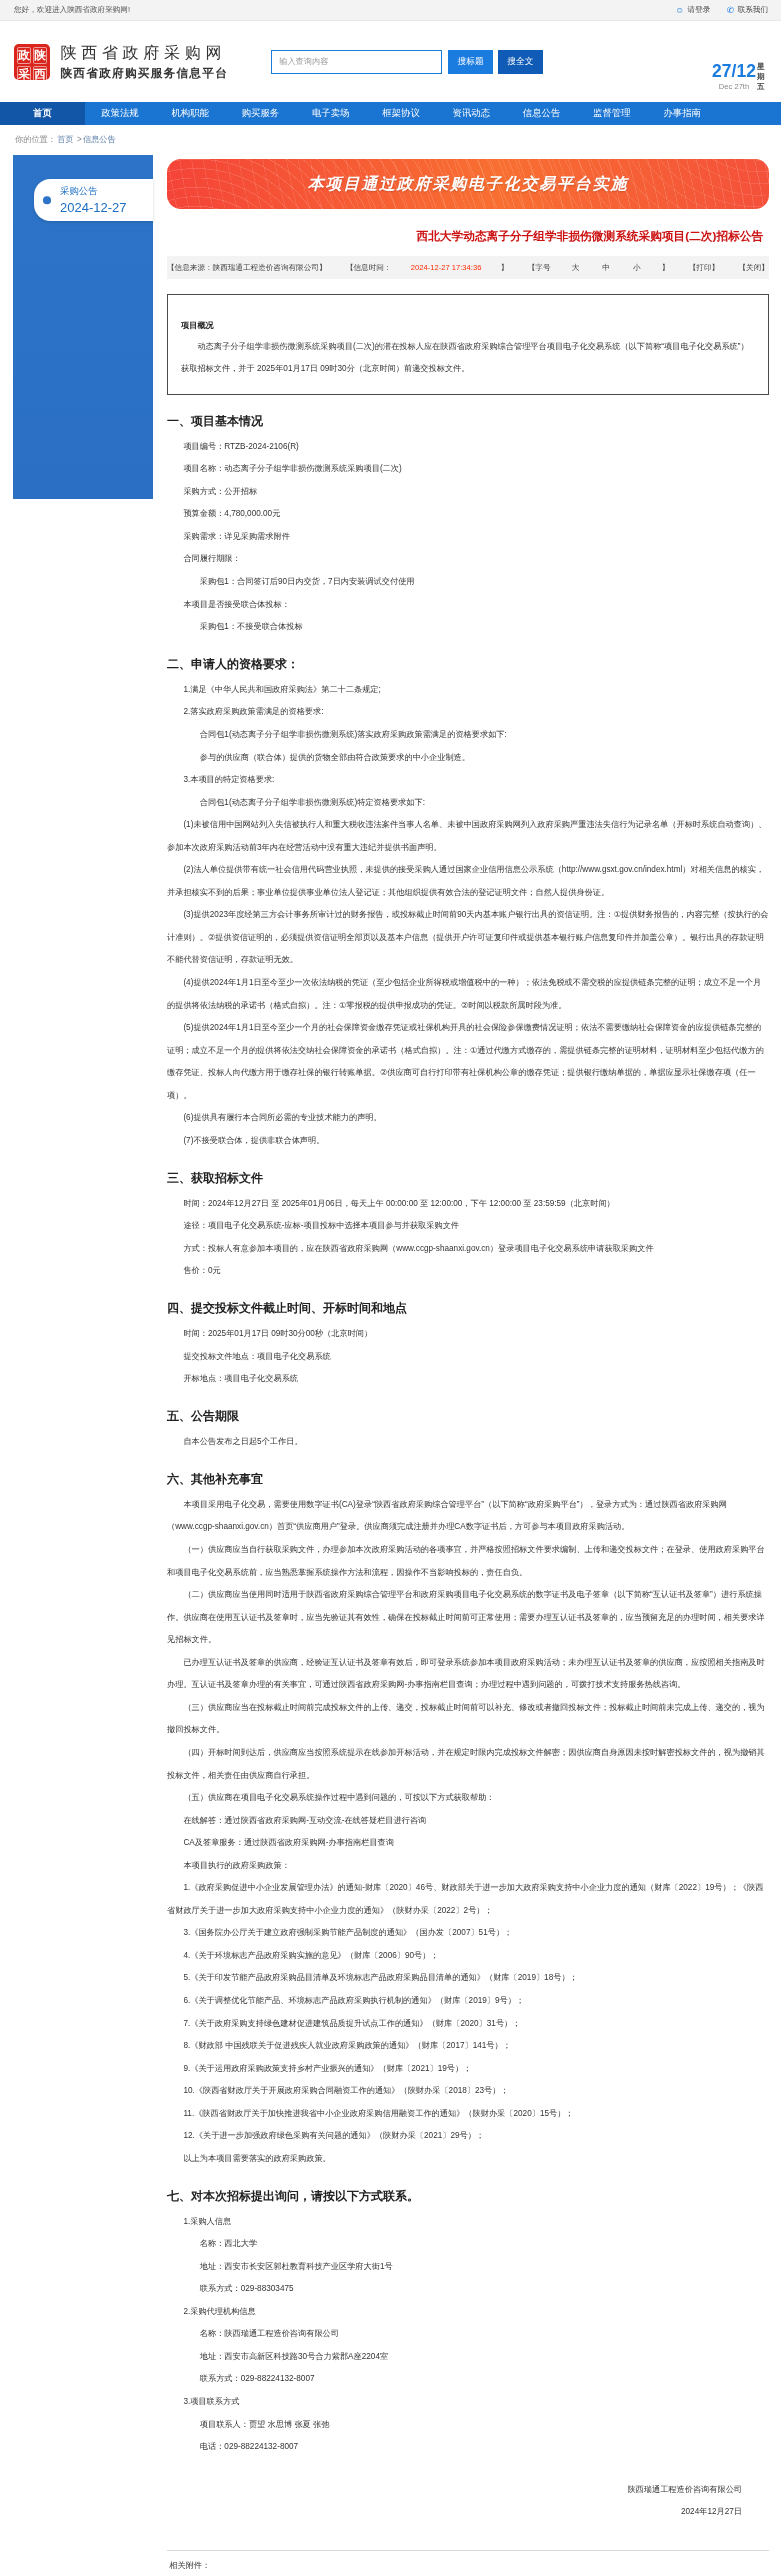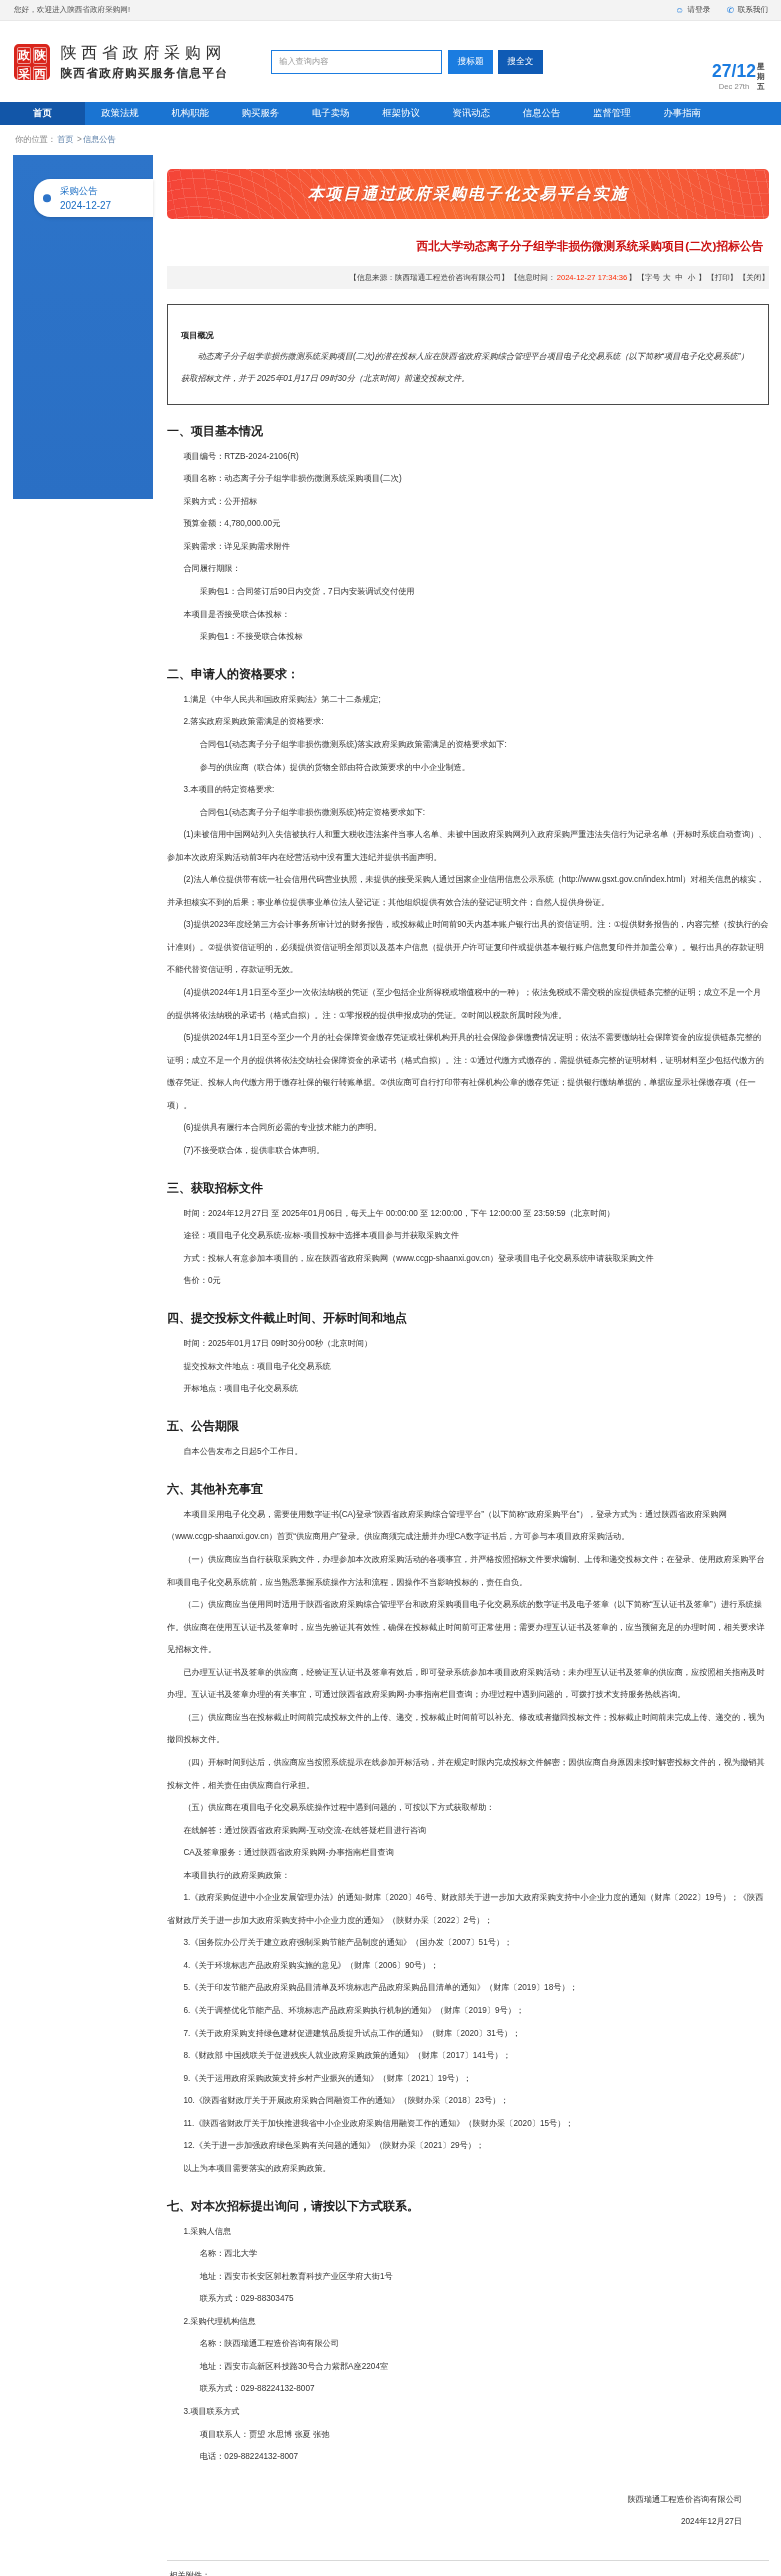--- a/index.html
+++ b/index.html
@@ -33,35 +33,35 @@
   .nav-item.active { background:#1256a8; font-weight:bold; padding:0 33px; }
   
   .crumb { padding:8.8px 15px 7px; font-size:8.2px; color:#888; }
   .crumb a { color:#5b7fa8; text-decoration:none; cursor:pointer; margin:0 1.2px; }
   
   .main { display:flex; padding:3.5px 13px 17.5px; gap:14px; align-items:flex-start; }
   .sidebar { width:140px; min-height:344px; background:linear-gradient(180deg,#2d74c9,#2a6fc4); border-radius:0; padding-top:24px; flex:0 0 auto; }
   .side-tab { background:#fff; border-radius:16.4px 0 0 16.4px; margin-left:21px; padding:5.8px 9.4px 5.8px 26px; position:relative; box-shadow:0 1.2px 3.5px rgba(0,0,0,.15); cursor:pointer; }
   .side-tab::before { content:""; position:absolute; left:9.4px; top:50%; transform:translateY(-50%); width:7.6px; height:7.6px; border-radius:50%; background:#2d74c9; }
   .side-cat { font-size:9.4px; color:#1b6ec4; }
-  .side-date { font-size:10px; color:#1b6ec4; margin-top:1.8px; }
+  .side-date { font-size:13px; color:#1b6ec4; margin-top:1.8px; }
   .content { flex:1; min-width:0; }
   
-  .banner { height:50px; border-radius:5px; background:linear-gradient(90deg,#f44438,#f86f31 55%,#f4503a); position:relative; overflow:hidden; display:flex; align-items:center; justify-content:center; margin-top:14px; }
+  .banner { height:50px; border-radius:14px; background:linear-gradient(90deg,#f44438,#f86f31 55%,#f4503a); position:relative; overflow:hidden; display:flex; align-items:center; justify-content:center; margin-top:4px; }
   .banner::before { content:""; position:absolute; inset:-23.4px; background:repeating-radial-gradient(circle at 8% 160%, rgba(255,255,255,.14) 0 0.9px, transparent 0.9px 9.4px), repeating-radial-gradient(circle at 95% -60%, rgba(255,255,255,.10) 0 0.9px, transparent 0.9px 11.7px); }
   .banner span { position:relative; color:#fff; font-size:16px; font-weight:bold; font-style:italic; letter-spacing:1.8px; text-shadow:0 1.2px 1.8px rgba(0,0,0,.18); }
   
   .art-title { text-align:right; font-size:11.7px; font-weight:bold; color:#cc1111; margin:20px 5.8px 11.7px; }
-  .meta { background:#f3f3f3; height:23.4px; display:flex; align-items:center; justify-content:flex-end; font-size:7.6px; color:#444; gap:1.2px; flex-wrap:wrap; }
+  .meta { background:#f3f3f3; height:23.4px; display:flex; align-items:center; justify-content:space-between; font-size:7.6px; color:#444; gap:1.2px; flex-wrap:wrap; }
   .meta .red { color:#ff2a00; }
   .meta .szl { cursor:pointer; margin:0 1.8px; }
   .meta .act { cursor:pointer; }
   .overview { border:0.6px solid #4a4a4a; margin-top:15px; padding:25px 13px 14px; }
   .overview h4 { font-size:8.2px; color:#222; margin-bottom:4.7px; }
-  .overview p { font-size:8.2px; line-height:2.7; text-indent:2em; color:#333;font-style:italic; }
+  .overview p { font-size:8.2px; line-height:2.7; text-indent:2em; color:#333; }
   .sections { margin-top:5.8px; }
   .sections h3 { font-size:12px; color:#222; margin:17.5px 0 5.8px; font-weight:bold; }
   .sections p { font-size:8.2px; line-height:2.75; color:#333; }
   .sections p.i1 { text-indent:2em; }
   .sections p.i2 { text-indent:4em; }
   .signature { text-align:right; padding-right:27px; font-size:8.2px; line-height:2.7; margin-top:20px; }
   .attach { margin-top:27px; border-top:0.6px solid #d8d8d8; padding:9.4px 2.3px 17.5px; font-size:8.2px; }
   .attach-label { color:#333; }
   .attach-file { display:inline-block; margin-top:7px; color:#e60012; cursor:pointer; text-decoration:none; }
   

